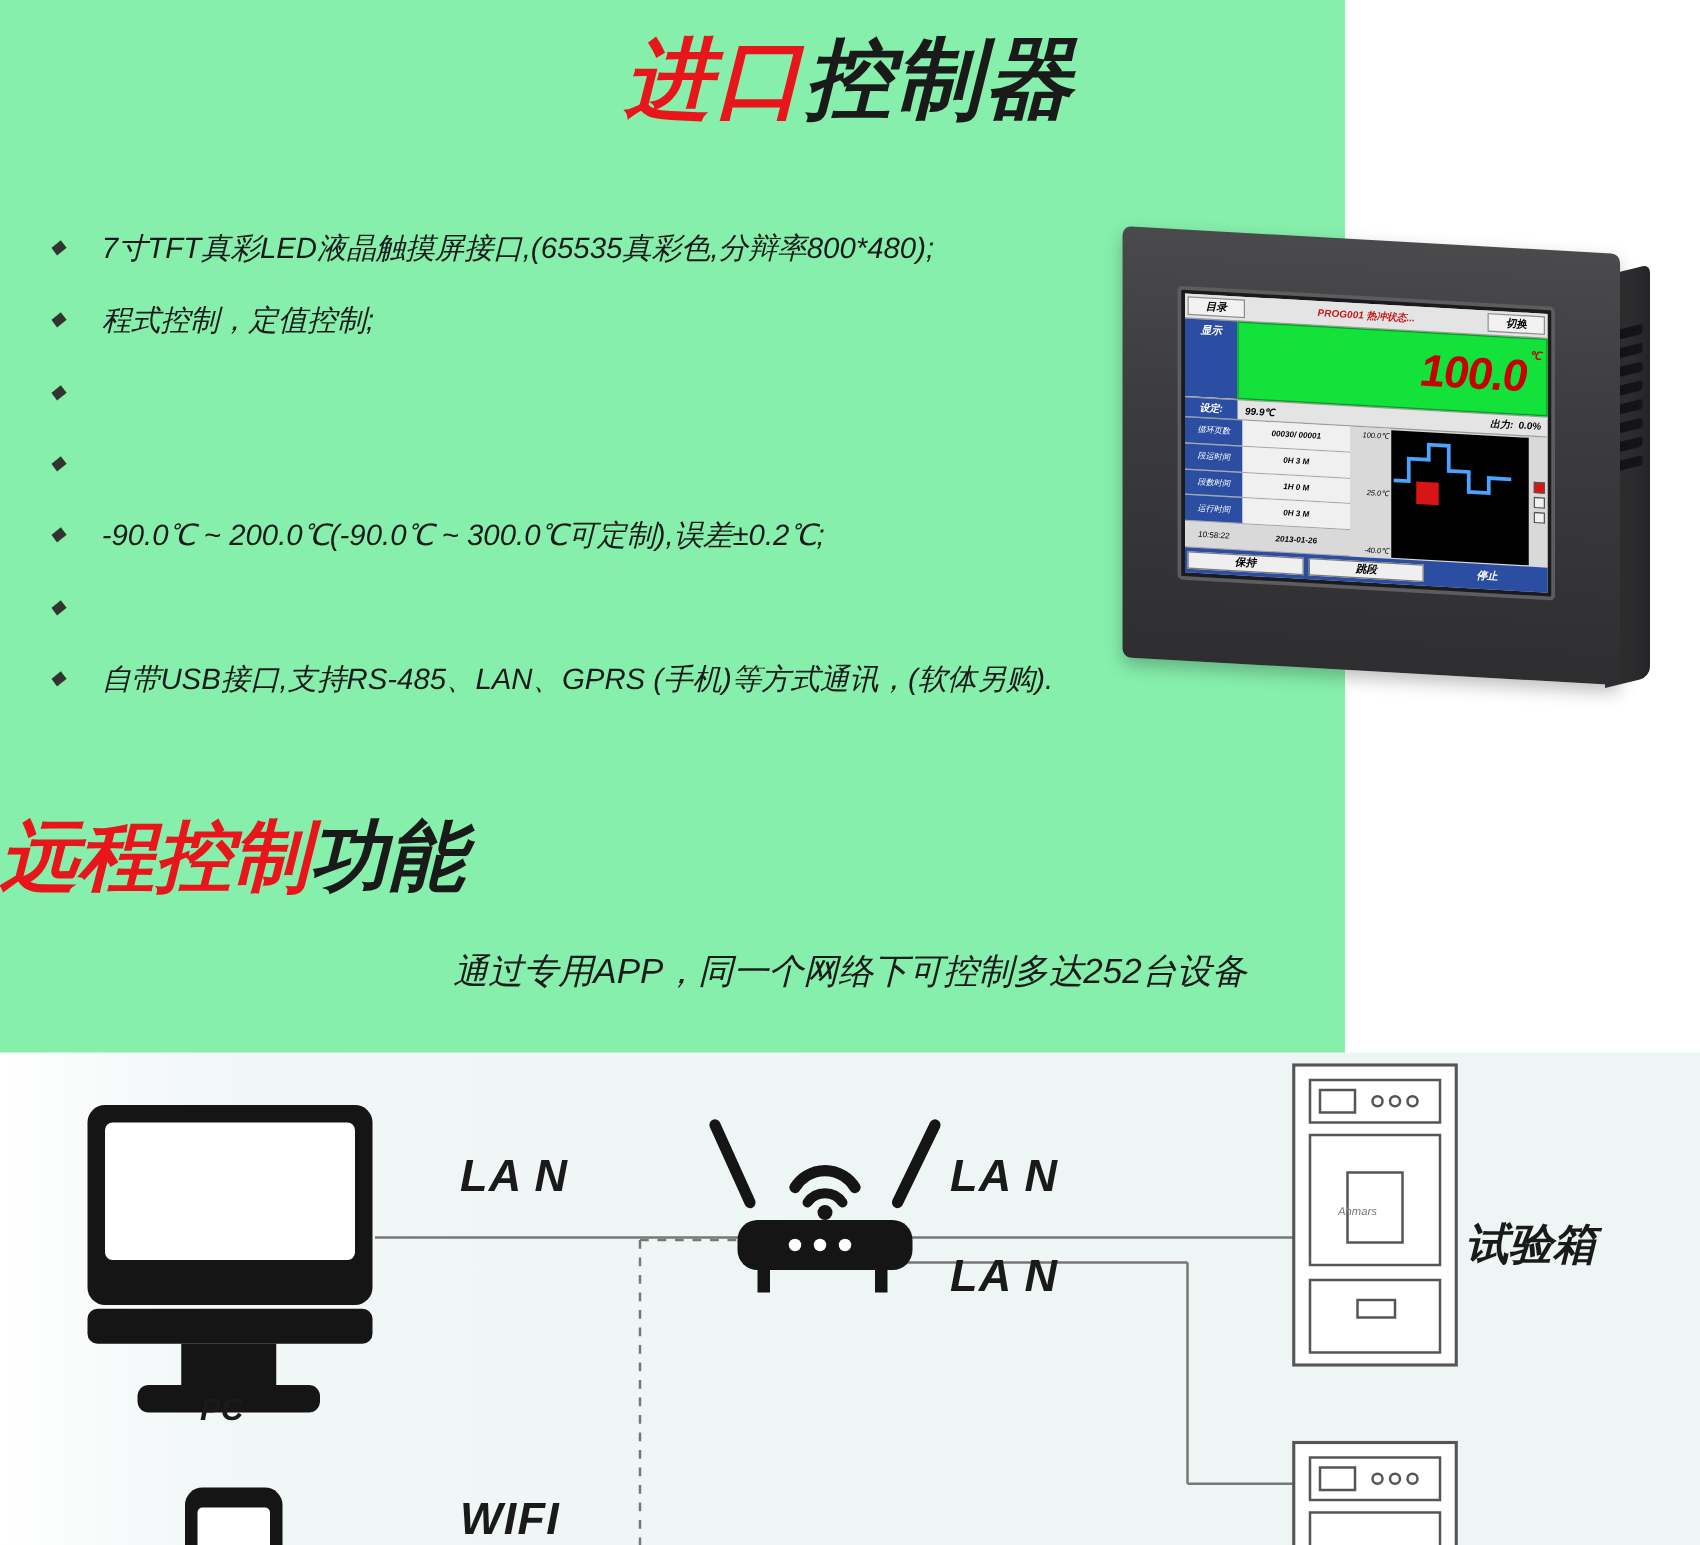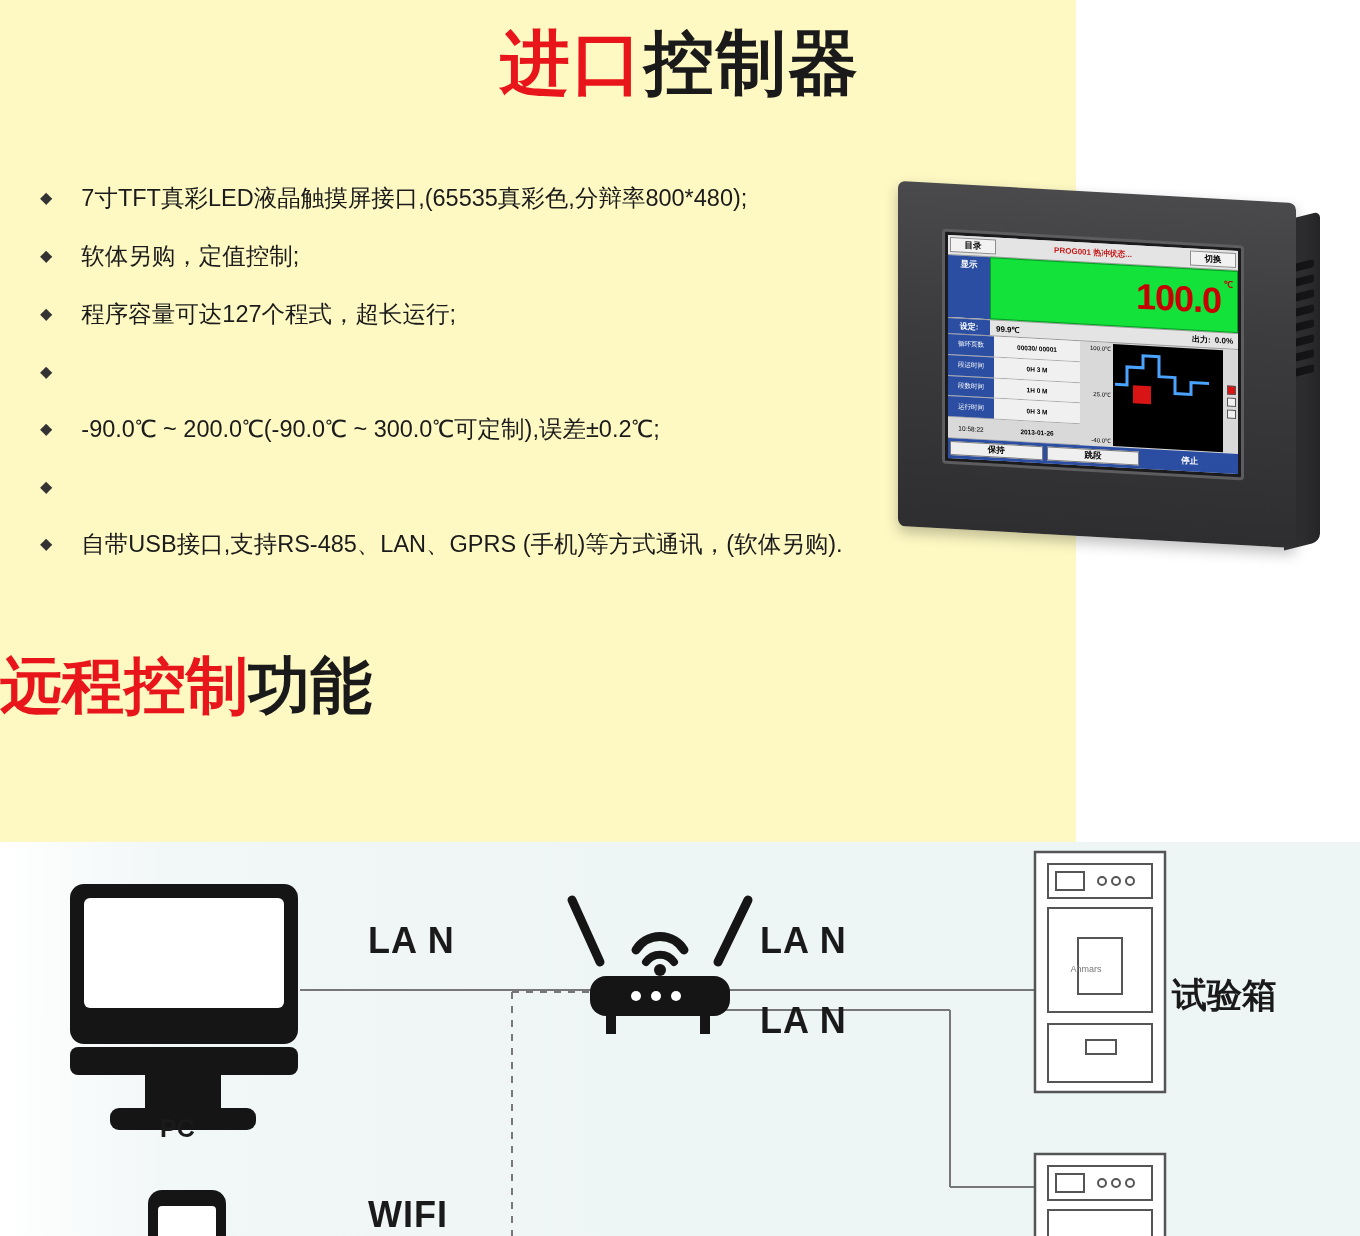--- a/index.html
+++ b/index.html
@@ -3,21 +3,21 @@
 <meta charset="utf-8">
 <style>
   * { box-sizing: border-box; }
   html, body {
     margin: 0; padding: 0;
     width: 1360px; height: 1236px;
     background: #ffffff;
     font-family: "Liberation Sans", sans-serif;
     overflow: hidden;
   }
-  .page { position: relative; width: 1076px; height: 1236px; background:#fef9c3; }
+  .page { position: relative; width: 1076px; height: 1236px; background:#86efac;font-style:italic; }
 
   
   .title1 {
     position: absolute; top: 28px; left: 0; width: 1360px;
     text-align: center;
     font-size: 70px; font-weight: bold; line-height: 1;
     letter-spacing: 2px;
   }
   .title1 .red { color: #e8161b; }
   .title1 .blk { color: #1a1a1a; }
@@ -177,25 +177,24 @@
     <span class="red">进口</span><span class="blk">控制器</span>
   </div>
 
   <div class="features">
     <div class="feat-row">
       <span class="feat-dot">◆</span>
       <span class="feat-text">7寸TFT真彩LED液晶触摸屏接口,(65535真彩色,分辩率800*480);</span>
     </div>
     <div class="feat-row">
       <span class="feat-dot">◆</span>
-      <span class="feat-text">软体另购，定值控制;</span>
-    </div>
-    <div class="feat-row">
-      <span class="feat-dot">◆</span>
-      <span class="feat-text">程序容量可达127个程式，超长运行;</span>
+      <span class="feat-text">程式控制，定值控制;</span>
+    </div>
+    <div class="feat-row">
+      <span class="feat-dot">◆</span>
     </div>
     <div class="feat-row">
       <span class="feat-dot">◆</span>
     </div>
     <div class="feat-row">
       <span class="feat-dot">◆</span>
       <span class="feat-text">-90.0℃ ~ 200.0℃(-90.0℃ ~ 300.0℃可定制),误差±0.2℃;</span>
     </div>
     <div class="feat-row">
       <span class="feat-dot">◆</span>
@@ -294,20 +293,21 @@
           <div class="scr-bot-btn blue">停止</div>
         </div>
 
       </div>
     </div>
   </div>
 
   <div class="title2">
     <span class="red">远程控制</span><span class="blk">功能</span>
   </div>
+  <div class="subtitle2">通过专用APP，同一个网络下可控制多达252台设备</div>
 
   <div class="diagram">
 
     <svg width="1360" height="394">
 
       <line x1="300" y1="148" x2="600" y2="148" stroke="#777" stroke-width="2"></line>
       <line x1="720" y1="148" x2="1035" y2="148" stroke="#777" stroke-width="2"></line>
       <line x1="720" y1="168" x2="950" y2="168" stroke="#777" stroke-width="2"></line>
       <line x1="950" y1="168" x2="950" y2="345" stroke="#777" stroke-width="2"></line>
       <line x1="950" y1="345" x2="1035" y2="345" stroke="#777" stroke-width="2"></line>

